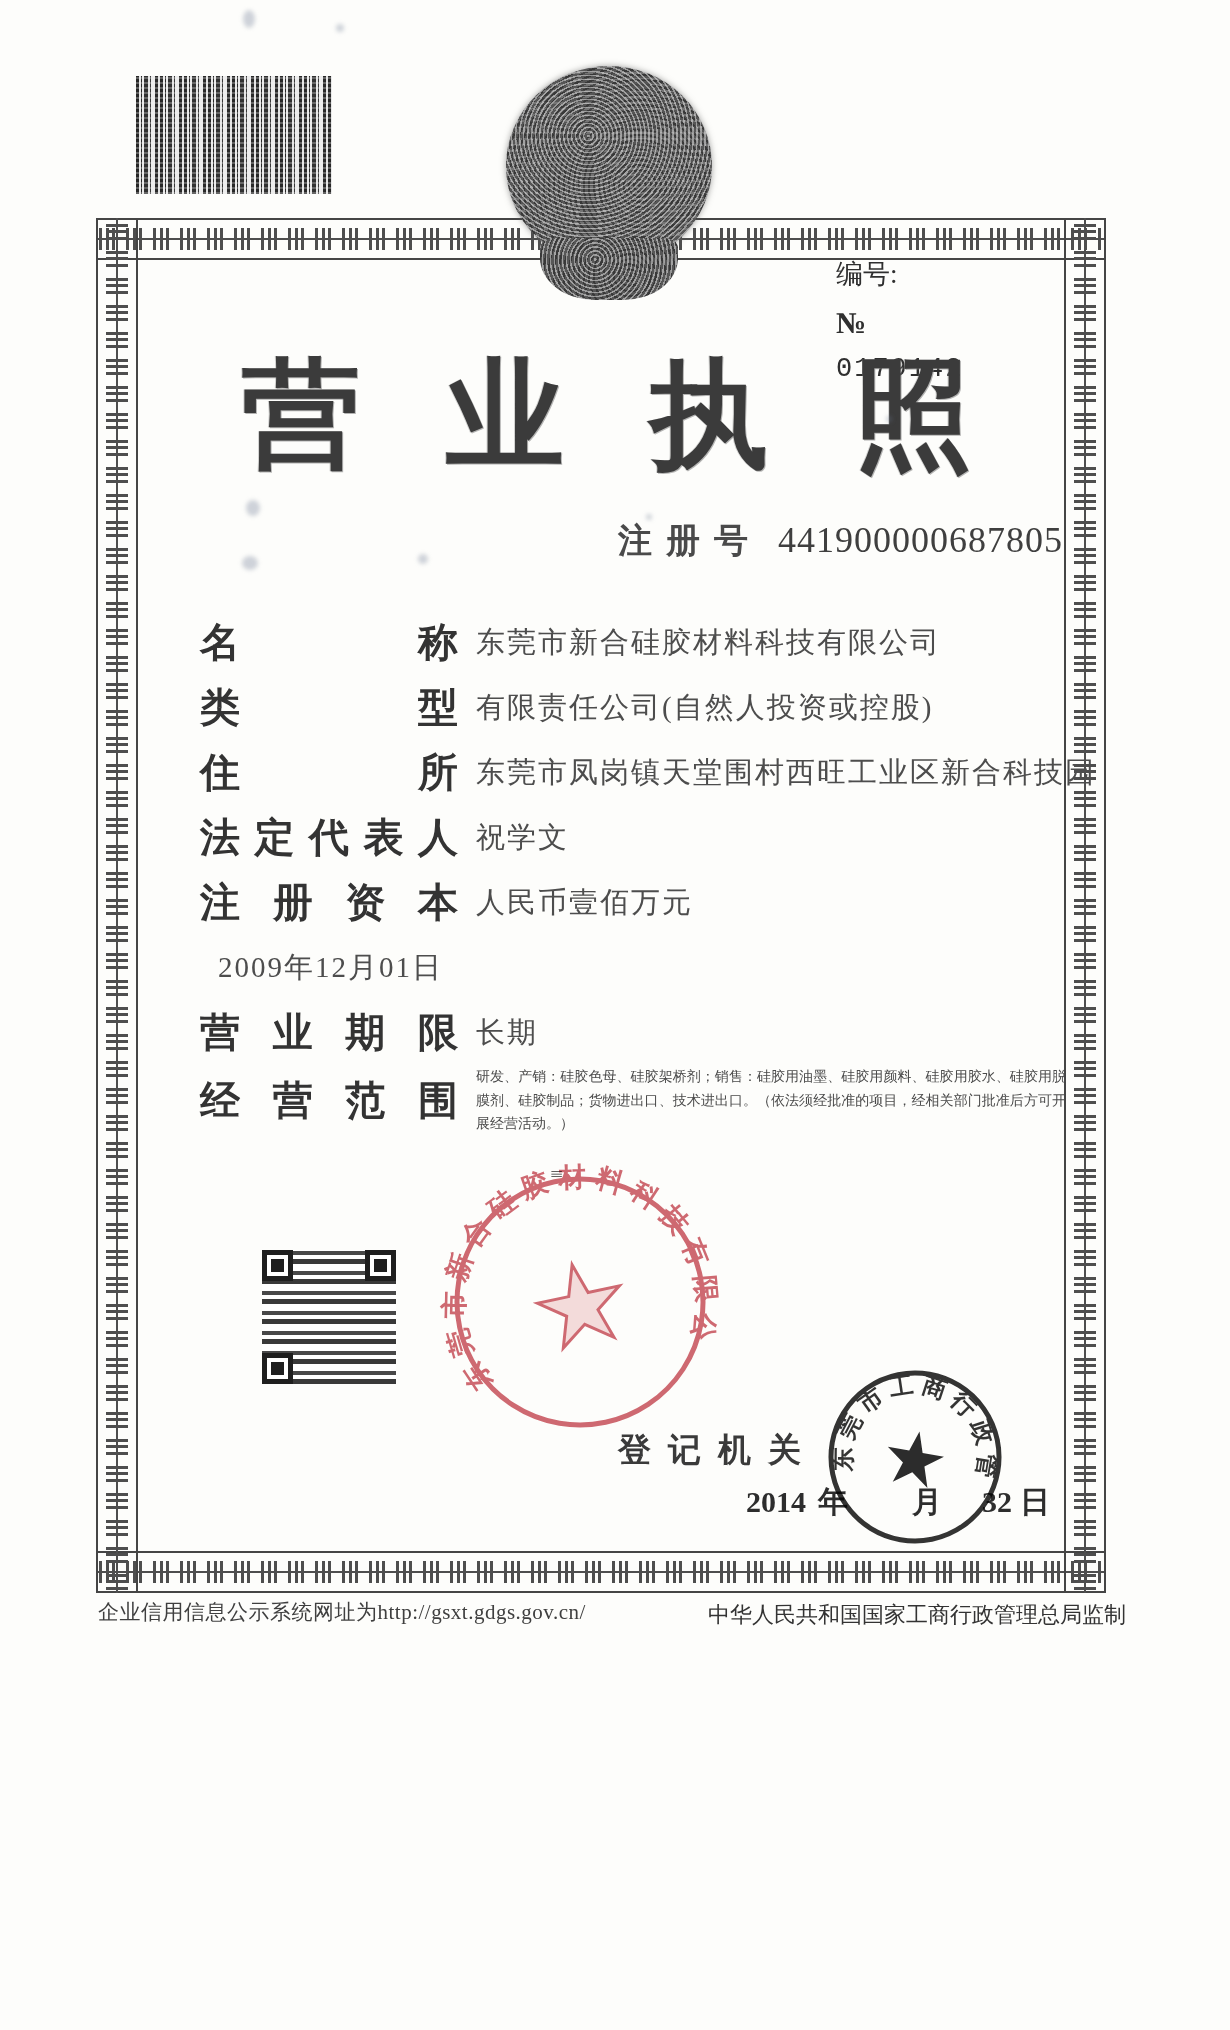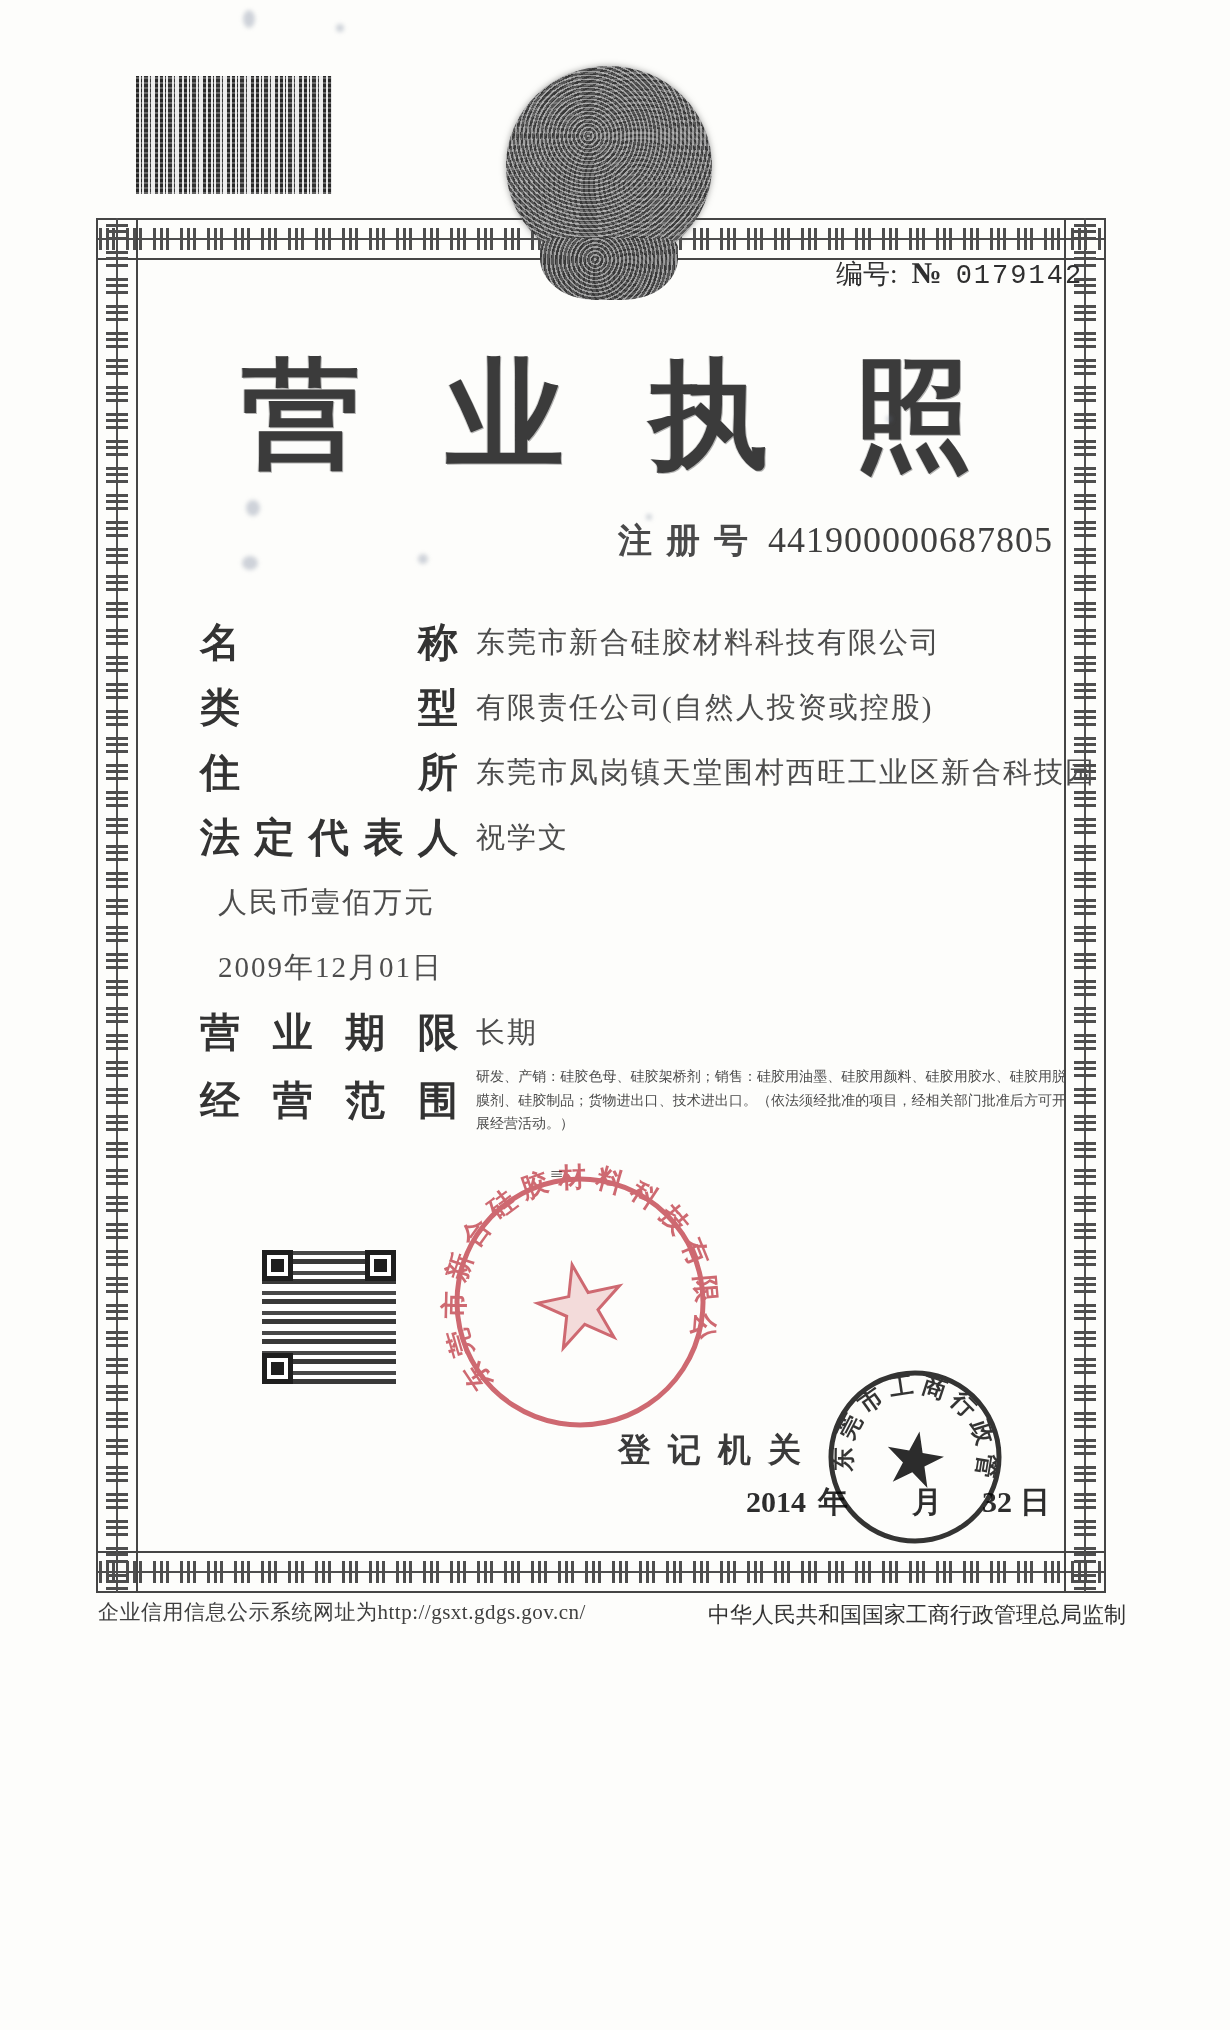--- a/index.html
+++ b/index.html
@@ -57,36 +57,36 @@
   .emblem::after {
     content:""; position:absolute; left:34px; bottom:-34px; width:138px; height:62px;
     background-color:#575757;
     background-image:
       repeating-radial-gradient(circle at 40% 35%, rgba(238,238,238,.5) 0 1.5px, transparent 1.5px 4px),
       repeating-radial-gradient(circle at 65% 60%, rgba(20,20,20,.45) 0 2px, transparent 2px 5px);
     border-radius:14px 14px 55px 55px / 10px 10px 42px 42px;
   }
 
   
-  .serial { position:absolute; top:256px; left:836px; z-index:2; display:flex; align-items:baseline; gap:14px; font-size:27px; color:#2f2f2f; }
+  .serial { position:absolute; top:256px; left:836px; z-index:2; display:flex; align-items:baseline; gap:14px; font-size:27px; color:#2f2f2f;flex-direction:column; }
   .serial .no-mark { font-weight:700; font-size:30px; }
   .serial .num { font-family:"Liberation Mono", monospace; font-size:27px; letter-spacing:2px; }
 
   
   .title {
     position:absolute; top:336px; left:0; width:100%; margin:0; z-index:2;
     text-align:center; box-sizing:border-box; padding-left:70px;
     font-size:118px; font-weight:700; letter-spacing:86px; color:#3b3b3b;
     text-shadow:1px 1px 0 rgba(120,120,120,.55), -1px 0 0 rgba(130,130,130,.35);
   }
 
   
   .reg { position:absolute; top:518px; left:618px; z-index:2; display:flex; align-items:baseline;justify-content:center; }
   .reg .lab { font-size:34px; font-weight:600; letter-spacing:14px; color:#4a4a4a; }
-  .reg .num { font-size:36px; margin-left:6px; letter-spacing:1px; color:#3f3f3f; }
+  .reg .num { font-size:36px; margin-left:16px; letter-spacing:1px; color:#3f3f3f; }
 
   
   .fields { position:absolute; left:200px; top:610px; width:866px; z-index:2; }
   .frow { display:flex; align-items:center; height:65px; }
   .frow .lab {
     width:258px; flex:none; font-size:40px; font-weight:600; color:#333;
     text-align:justify; text-align-last:justify;
   }
   .frow .val { padding-left:18px; font-size:29px; letter-spacing:2px; color:#4d4d4d; white-space:nowrap; }
   .frow.scope { height:auto; }
@@ -173,20 +173,21 @@
     </div>
     <div class="frow">
       <div class="lab">住所</div>
       <div class="val">东莞市凤岗镇天堂围村西旺工业区新合科技园</div>
     </div>
     <div class="frow">
       <div class="lab">法定代表人</div>
       <div class="val">祝学文</div>
     </div>
     <div class="frow">
+      <div class="lab">注册资本</div>
       <div class="val">人民币壹佰万元</div>
     </div>
     <div class="frow">
       <div class="val">2009年12月01日</div>
     </div>
     <div class="frow">
       <div class="lab">营业期限</div>
       <div class="val">长期</div>
     </div>
     <div class="frow scope">

